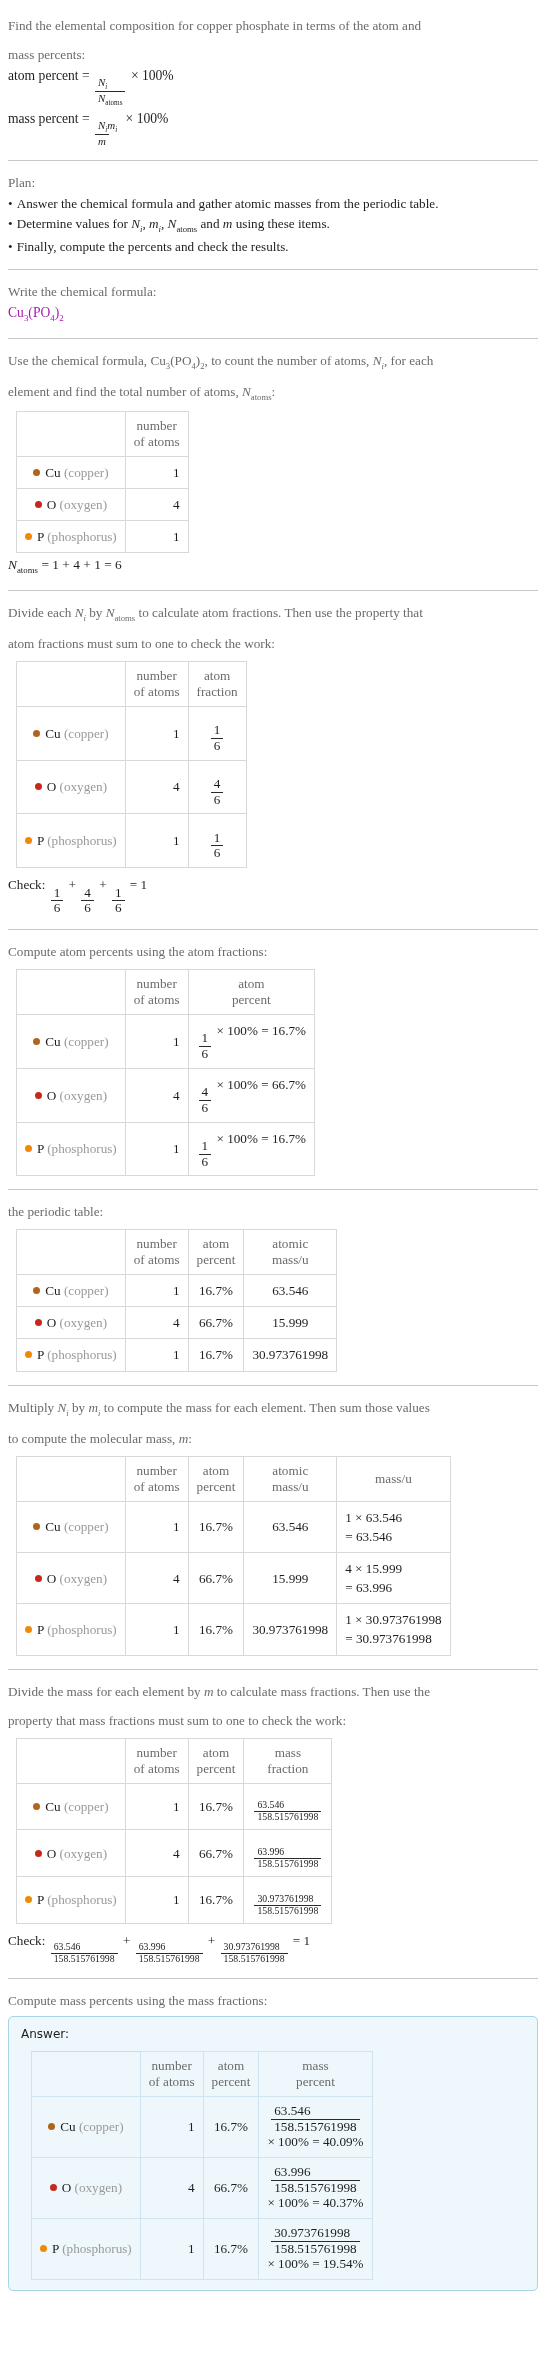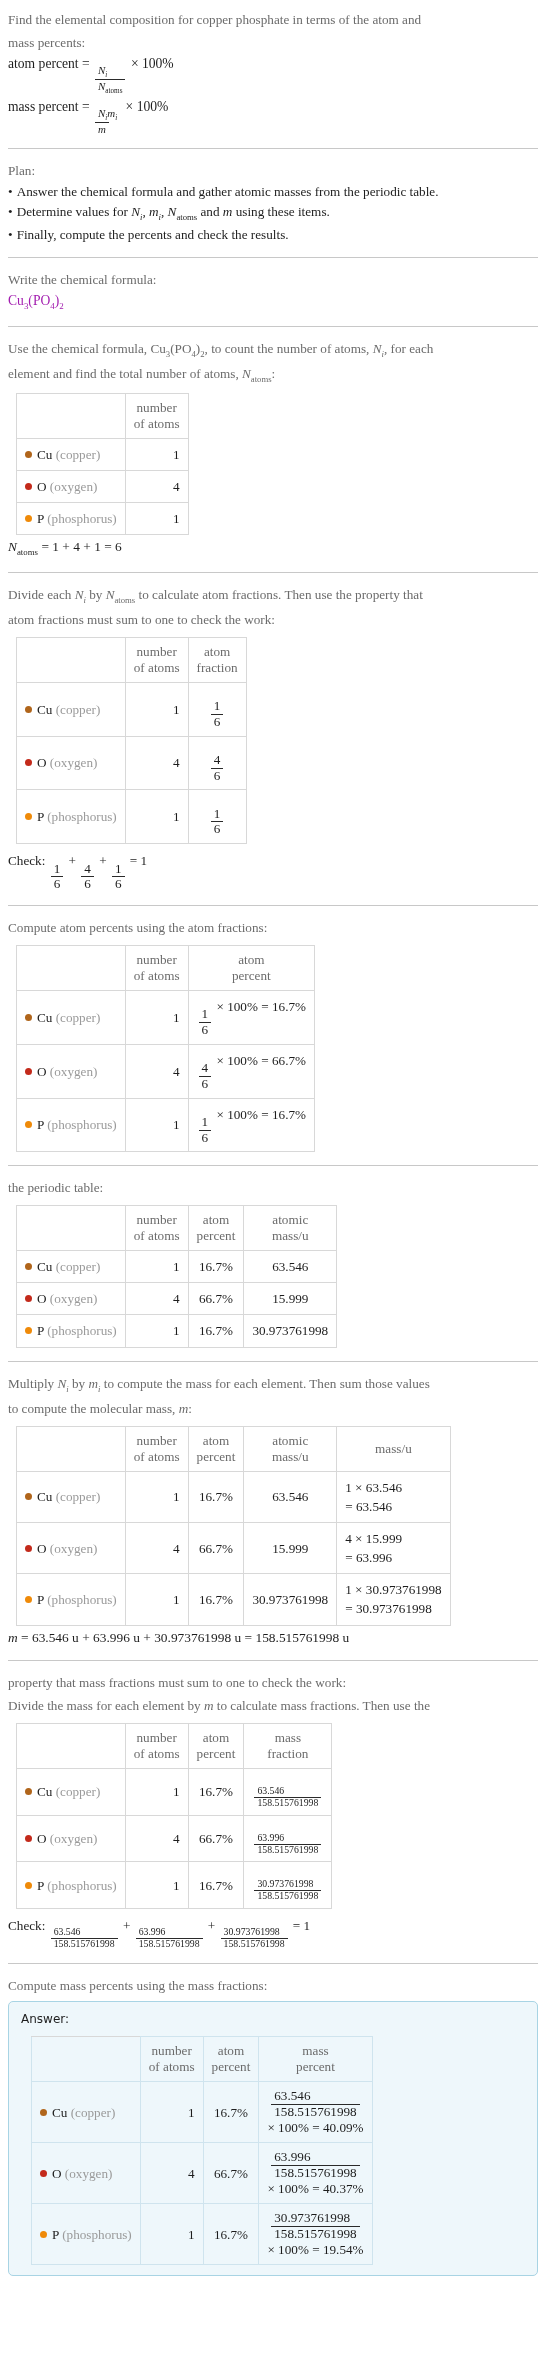--- a/index.html
+++ b/index.html
@@ -8,21 +8,21 @@
     width:546px;
     background:#ffffff;
     font-family:"Liberation Serif", serif;
     color:#3c3c3c;
     font-size:13.2px;
     line-height:1.45;
     -webkit-font-smoothing:antialiased;
   }
   .page { width:546px; padding:6px 8px 4px 8px; }
 
-  .prompt { color:#6b6b6b; font-size:13.2px; margin:4px 0 2px 0; }
+  .prompt { color:#6b6b6b; font-size:13.2px; margin:10px 0 2px 0; }
   .expr   { color:#a21caf; font-size:13.6px; margin:0; }
   .bigexpr{ color:#1d1d1d; font-size:13.6px; margin:2px 0; }
 
   hr.sep {
     border:none;
     border-top:1px solid #c8c8c8;
     margin:13px 0 12px 0;
     height:0;
   }
 
@@ -62,21 +62,21 @@
     vertical-align:middle;
     font-weight:normal;
   }
   table.grid thead td {
     color:#6b6b6b;
     text-align:center;
     vertical-align:middle;
     line-height:1.2;
   }
   table.grid thead td.corner { border-top-color:#d8d8d8; }
-  td.elem { white-space:nowrap; }
+  td.elem { white-space:nowrap;text-align:center; }
   td.num  { text-align:right; white-space:nowrap; }
   td.ctr  { text-align:center; white-space:nowrap; }
   .hdrline { display:block; }
 
   .dot {
     display:inline-block;
     width:7px; height:7px;
     border-radius:50%;
     margin-right:5px;
     vertical-align:1px;
@@ -406,28 +406,27 @@
           <td class="ctr">16.7%</td>
           <td class="ctr">30.973761998</td>
           <td style="white-space:nowrap">
               <span class="hdrline">1 × 30.973761998</span>
               <span class="hdrline">= 30.973761998</span>
             </td>
         </tr>
       </tbody>
     </table>
 
-    <div class="natoms"><span class="it">m</span> <span>= 63.546 u + 63.996 u + 30.973761998 u = 158.515761998 u</span></div>
-  </div>
-
-  <hr class="sep">
-
-  <div>
+  </div>
+
+  <hr class="sep">
+
+  <div>
+    <div class="prompt"><span>Divide the mass for each element by </span><span class="it">m</span><span> to calculate mass fractions. Then use the</span></div>
     <div class="prompt">property that mass fractions must sum to one to check the work:</div>
-    <div class="prompt"><span>Divide the mass for each element by </span><span class="it">m</span><span> to calculate mass fractions. Then use the</span></div>
 
     <table class="grid">
       <thead>
         <tr>
           <td class="corner"></td>
           <td>
             <span class="hdrline">number</span>
             <span class="hdrline">of atoms</span>
           </td>
           <td>

